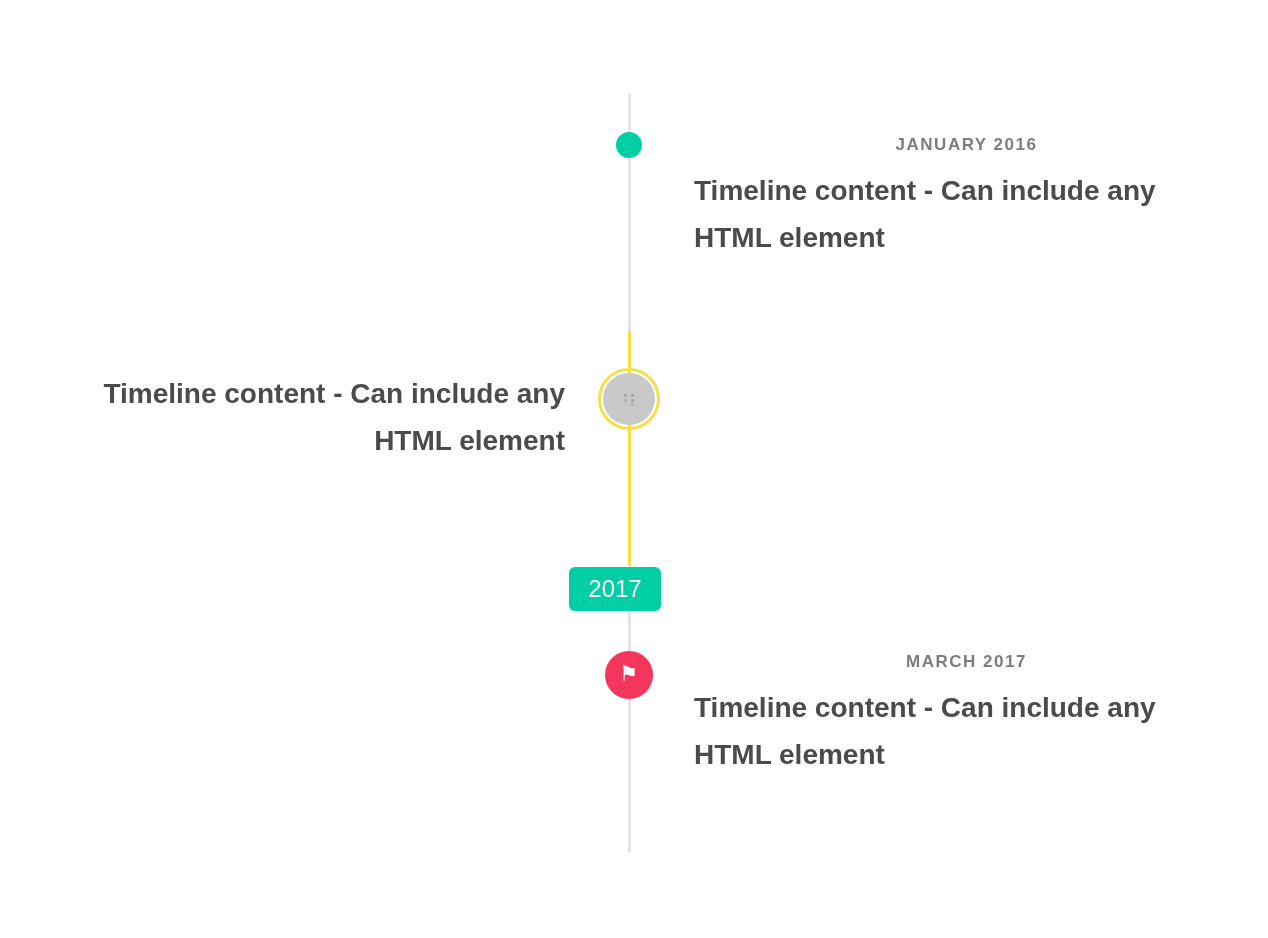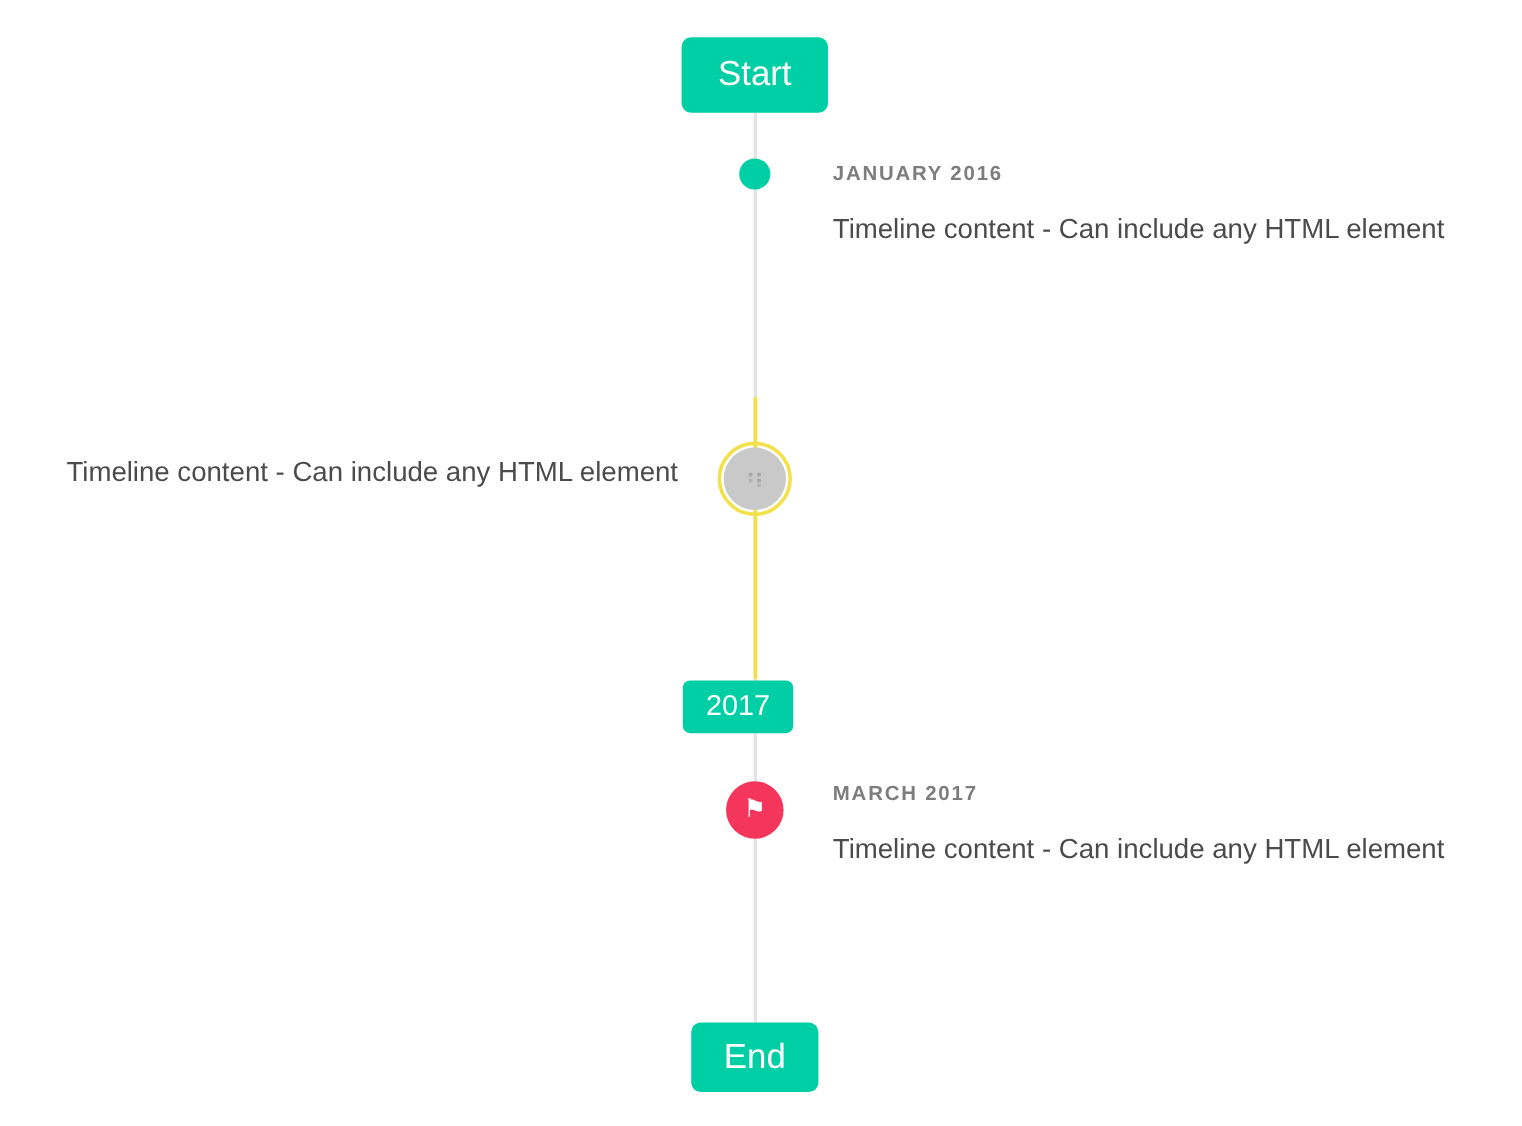--- a/index.html
+++ b/index.html
@@ -79,42 +79,42 @@
   }
   
   .event{position:absolute;width:545px;}
   .event .title{
     font-size:17px;
     font-weight:700;
     letter-spacing:1.5px;
     color:var(--title_text,#7d7d7d);
     line-height:20px;
     margin-bottom:12px;
+    text-align:center;
   }
   .event .content{
-    font-size:23px;
+    font-size:28px;
     line-height:47px;
     color:var(--content_text,#4b4b4b);
-    font-weight:400;
+    font-weight:700;
   }
   .event.right{left:694px;text-align:left;}
   .event.left{right:703px;text-align:right;}
   .event.e1{top:135px;}
   .event.e2{top:370px;}
   .event.e3{top:652px;}
 </style>
 </head>
 <body>
 
 <div class="page">
 
   <div class="line"></div>
   <div class="line-highlight"></div>
 
-  <div class="badge start">Start</div>
 
   <div class="marker dot"></div>
 
   <div class="event right e1">
     <div class="title">JANUARY 2016</div>
     <div class="content">Timeline content - Can include any HTML element</div>
   </div>
 
   <div class="event left e2">
     <div class="content">Timeline content - Can include any HTML element</div>
@@ -134,15 +134,14 @@
 
   <div class="marker flag">
     <span class="flag-glyph">⚑</span>
   </div>
 
   <div class="event right e3">
     <div class="title">MARCH 2017</div>
     <div class="content">Timeline content - Can include any HTML element</div>
   </div>
 
-  <div class="badge end">End</div>
 
 </div>
 
 </body></html>

